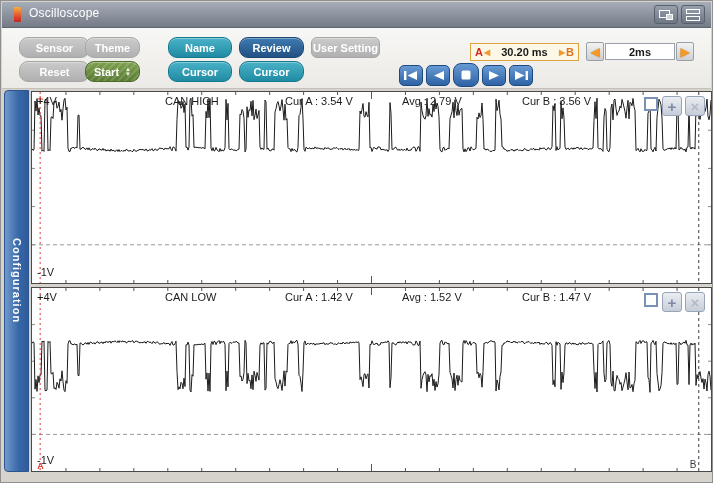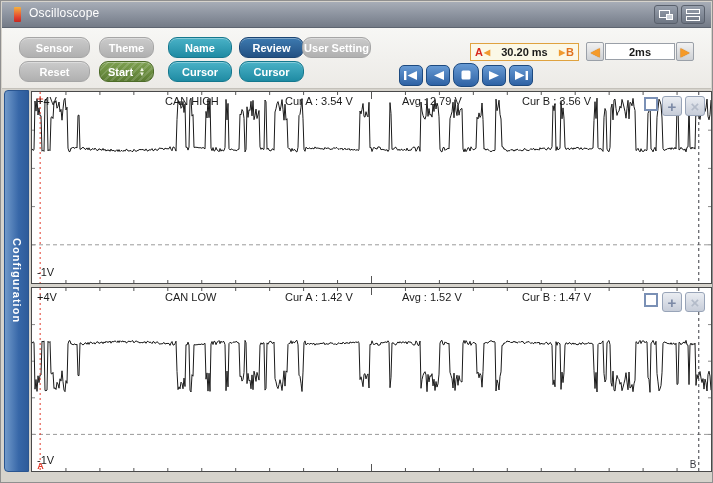--- a/index.html
+++ b/index.html
@@ -17,22 +17,22 @@
   #tb-btn1{right:33px;} #tb-btn2{right:6px;}
   .tb-glyph{position:absolute;border:1px solid #fff;background:transparent;}
 
   
   #toolbar{position:absolute;left:1px;top:27px;right:1px;height:61px;
     background:linear-gradient(#f7f7f5,#eceae6);border-bottom:1px solid #c4c1ba;}
   .btn{position:absolute;height:21px;border-radius:9px;color:#fff;font-size:11px;font-weight:bold;
     display:flex;align-items:center;justify-content:center;border:1px solid rgba(0,0,0,.18);
     box-shadow:inset 0 1px 0 rgba(255,255,255,.35);}
   .r1{top:9px;} .r2{top:33px;}
-  .c1{left:17px;width:71px;} .c2{left:97px;width:55px;} .c3{left:166px;width:64px;}
-  .c4{left:237px;width:65px;} .c5{left:300px;width:69px;}
+  .c1{left:17px;width:71px;} .c2{left:83px;width:55px;} .c3{left:166px;width:64px;}
+  .c4{left:237px;width:65px;} .c5{left:309px;width:69px;border-radius:6px;}
   .gray{background:linear-gradient(#cbcbcb,#b0b0b0);border-color:#a6a6a6;}
   .teal{background:linear-gradient(#4ab2c7,#1f8ba3);border-color:#15788e;}
   .navy{background:linear-gradient(#3d7ab0,#235183);border-color:#1c4573;}
   .green{background:repeating-linear-gradient(135deg,rgba(255,255,255,.14) 0 2px,rgba(255,255,255,0) 2px 5px),
     linear-gradient(#7da050,#5a7b32);border-color:#4d6b29;}
   .red{background:linear-gradient(#d1746a,#ad4841);border-color:#9c3f38;}
   .updown{display:inline-flex;flex-direction:column;margin-left:6px;font-size:6px;line-height:5px;color:#eef3e2;}
 
   
   #ab-box{position:absolute;left:468px;top:15px;width:109px;height:18px;background:#fbf8e7;

